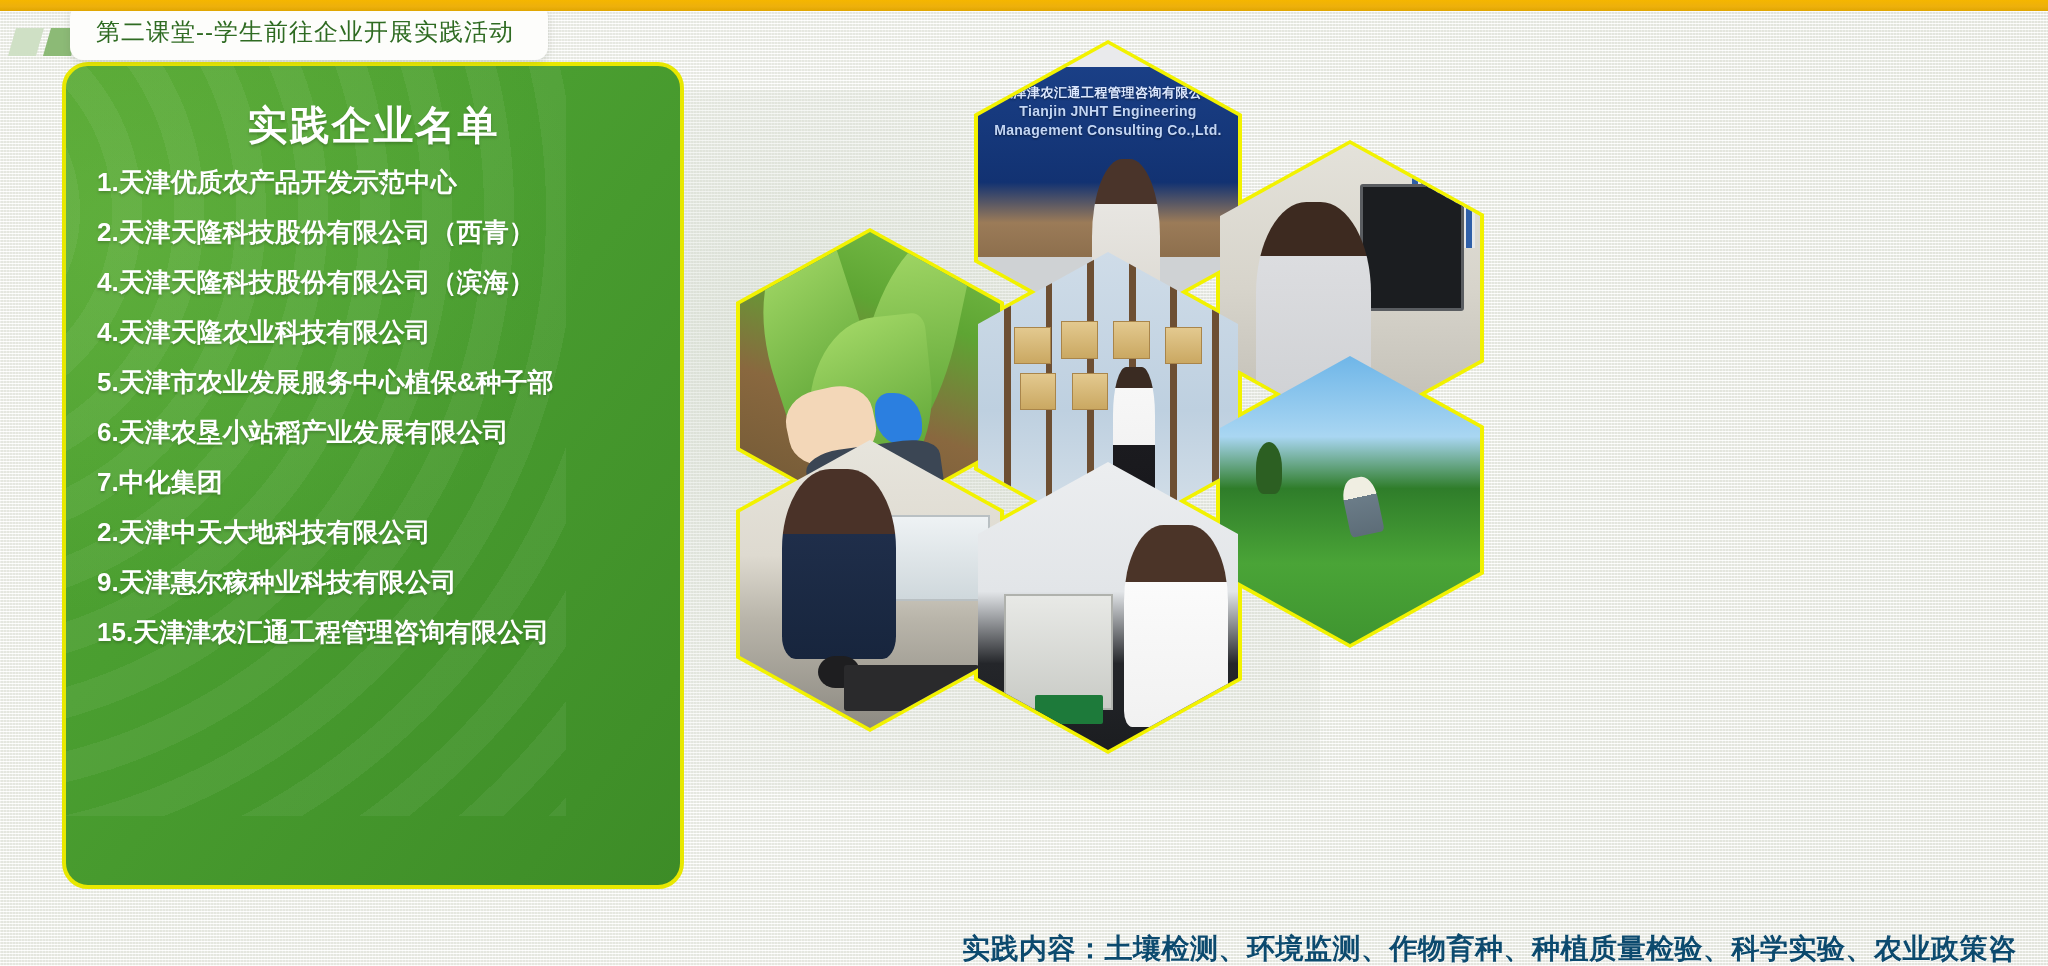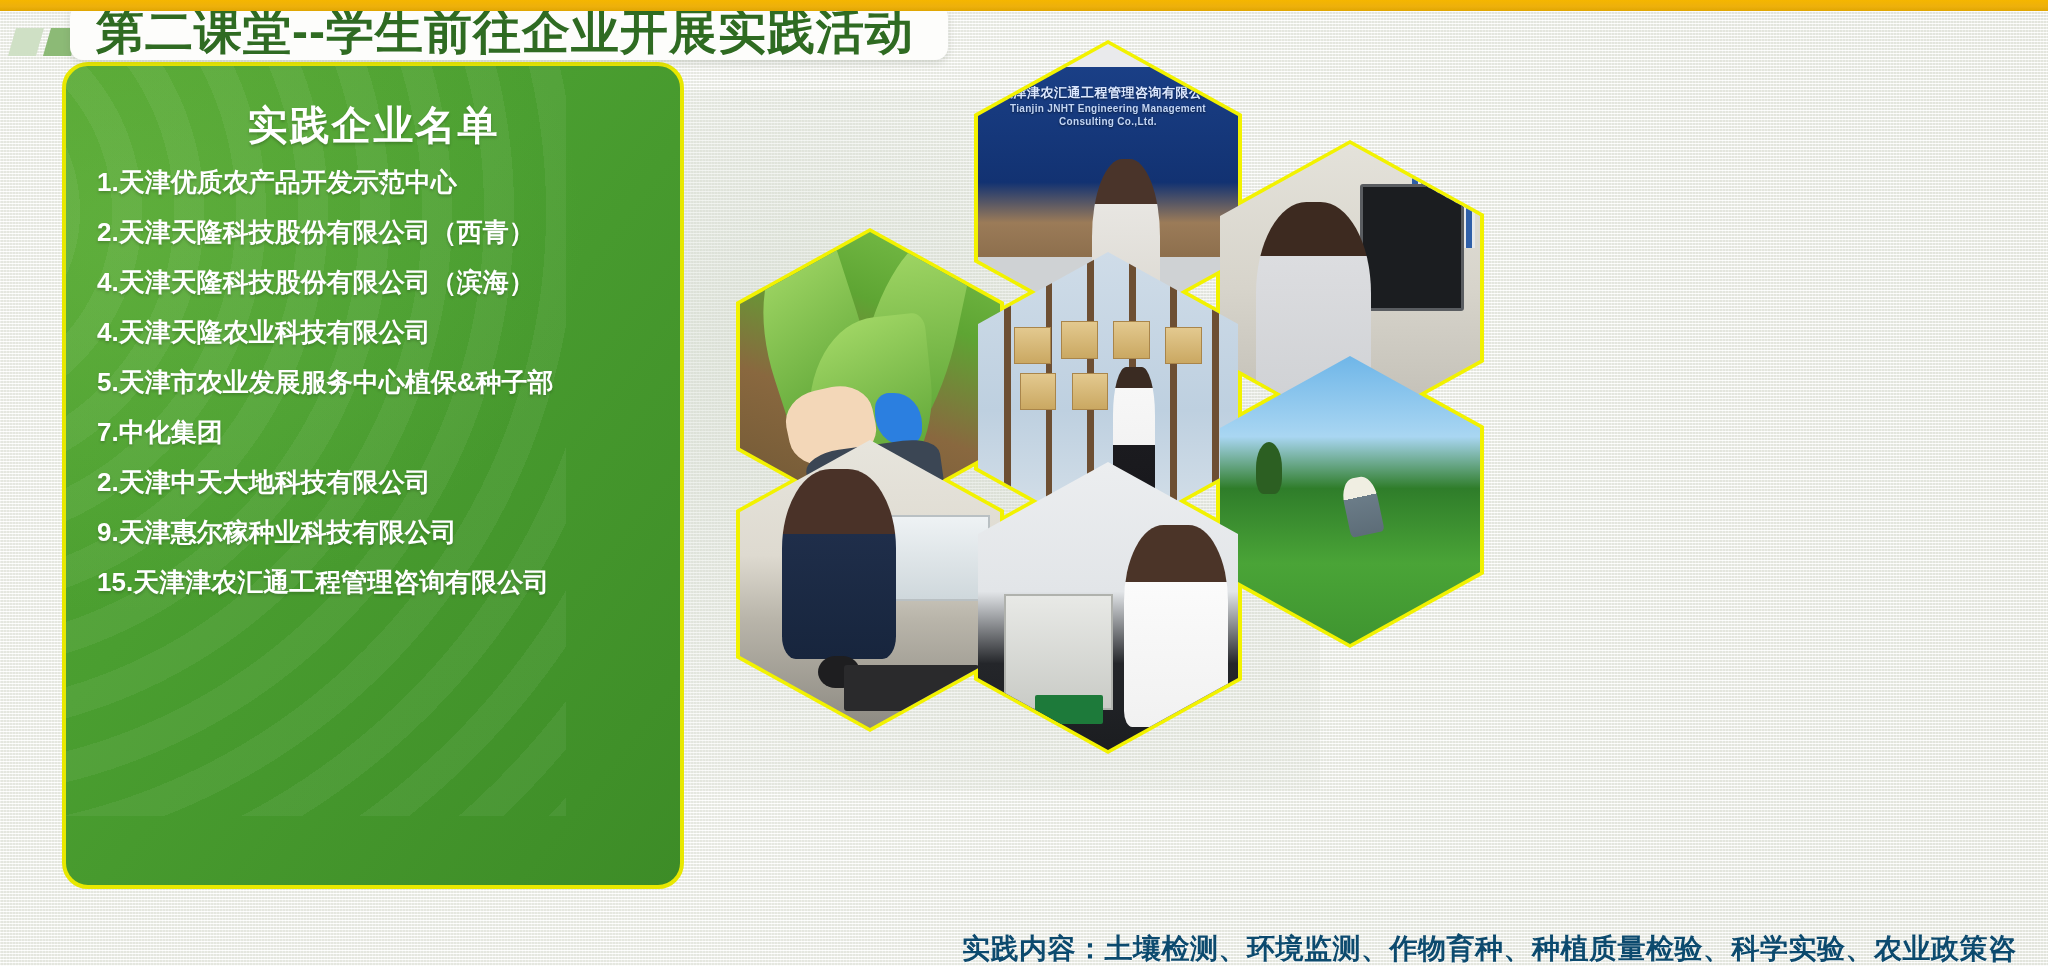--- a/index.html
+++ b/index.html
@@ -41,21 +41,21 @@
   #title-plate{
     position:absolute; left:70px; top:4px; height:56px;
     padding:0 34px 0 26px;
     background:#fdfdfb;
     border-radius:13px;
     box-shadow:0 3px 7px rgba(80,90,70,.17);
     display:flex; align-items:center;
     z-index:5;
   }
   #title-text{
-    font-size:48px; font-weight:bold; color:#2f6b22;
+    font-size:24px; font-weight:normal; color:#2f6b22;
     letter-spacing:1px; white-space:nowrap;
     text-shadow:0 1px 0 rgba(255,255,255,.7);
   }
   
   #list-panel{
     position:absolute; left:62px; top:62px; width:622px; height:827px;
     background:
       radial-gradient(ellipse 760px 620px at 8% 20%, rgba(120,195,80,.34) 0%, rgba(120,195,80,0) 62%),
       linear-gradient(128deg,#55a632 0%, #4a9e30 40%, #3d8c27 100%);
     border:4px solid #e8e800;
@@ -96,21 +96,21 @@
     z-index:2; overflow:hidden;
   }
   .ph{ position:absolute; inset:0; }
   .ph-label{
     position:absolute; left:0; right:0; top:14%;
     text-align:center; font-size:13px; font-weight:bold;
     color:#dce8ff; letter-spacing:.5px; line-height:1.35;
     text-shadow:0 1px 2px rgba(0,0,0,.5);
     padding:0 6px;
   }
-  .ph-label small{ display:block; font-size:10px; letter-spacing:.3px; color:#c3d6f5; }
+  .ph-label small{ display:block; font-size:14px; letter-spacing:.3px; color:#c3d6f5; }
   
   .scene-office-banner{
     background:
       linear-gradient(180deg,#e9eaec 0%,#e9eaec 8%, #1a3f86 8%, #123272 48%, #9b7b58 62%, #8d6f4d 74%, #cfd2d4 74%, #cfd2d4 100%);
   }
   .scene-office-banner .person{
     position:absolute; left:44%; top:40%; width:26%; height:60%;
     background:linear-gradient(180deg,#4a342a 0%,#4a342a 26%, #e8e6e2 26%, #d9d6ce 100%);
     border-radius:45% 45% 8% 8%;
   }
@@ -189,20 +189,21 @@
 </div>
 
 <section id="list-panel">
   <div id="panel-title">实践企业名单</div>
   <ul id="company-list">
     <li class="company-item">1.天津优质农产品开发示范中心</li>
     <li class="company-item">2.天津天隆科技股份有限公司（西青）</li>
     <li class="company-item">4.天津天隆科技股份有限公司（滨海）</li>
     <li class="company-item">4.天津天隆农业科技有限公司</li>
     <li class="company-item">5.天津市农业发展服务中心植保&amp;种子部</li>
+    <li class="company-item">6.天津农垦小站稻产业发展有限公司</li>
     <li class="company-item">7.中化集团</li>
     <li class="company-item">2.天津中天大地科技有限公司</li>
     <li class="company-item">9.天津惠尔稼种业科技有限公司</li>
     <li class="company-item">15.天津津农汇通工程管理咨询有限公司</li>
   </ul>
 </section>
 
 <div id="collage">
 
   <div class="hexwrap" style="left:258px; top:0px; width:268px; height:296px;">

